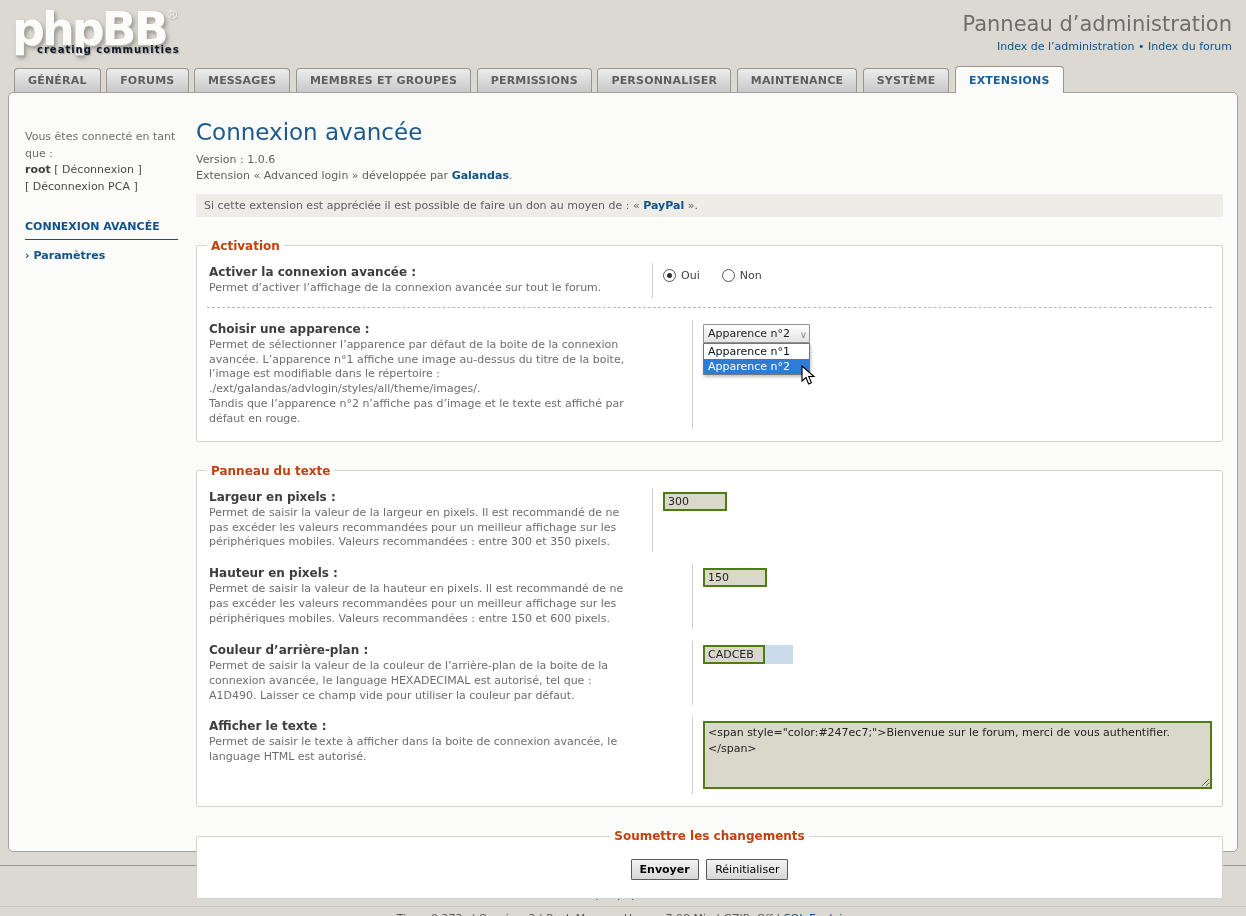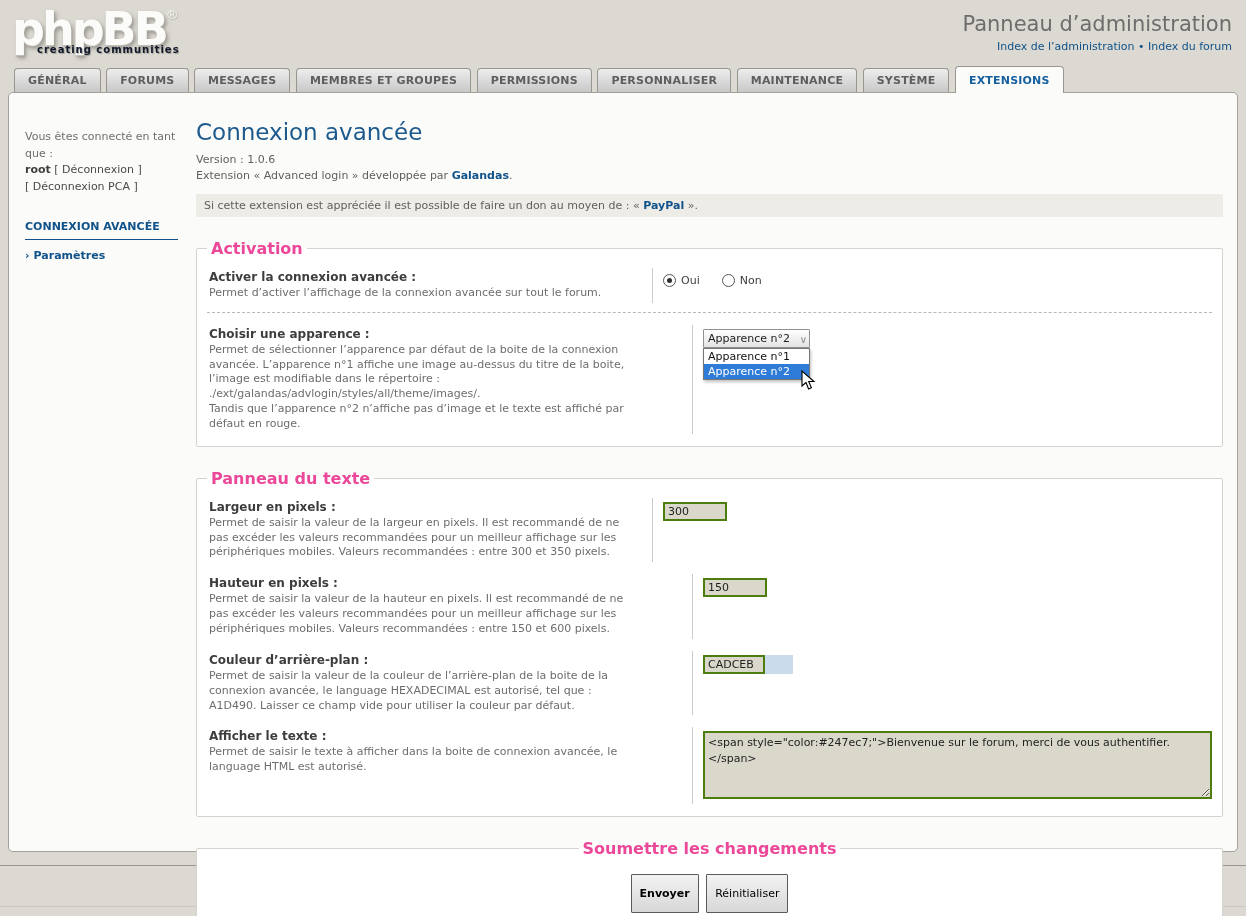--- a/index.html
+++ b/index.html
@@ -67,21 +67,21 @@
   .main { flex: 1; padding: 26px 14px 20px 10px; }
   h1.page-h1 { font-size: 23px; font-weight: normal; color: #1c5a8d; margin-bottom: 7px; }
   .meta-line { color: #5f5f5f; line-height: 1.45; }
   .meta-line a, .donate a { color: #105289; font-weight: bold; text-decoration: none; cursor: pointer; }
   .donate { margin-top: 10px; background: #edece7; padding: 5px 8px; color: #5f5f5f; }
   fieldset {
     margin-top: 22px; background: #fff;
     border: 1px solid #d4d3cd; border-radius: 2px;
     padding: 10px 10px 12px;
   }
-  legend { color: #ec4899; font-weight: bold; font-size: 16px; padding: 0 4px; }
+  legend { color: #c2410c; font-weight: bold; font-size: 12px; padding: 0 4px; }
   .row { display: flex; }
   .row.dashed { border-bottom: 1px dashed #b9b9b9; padding-bottom: 9px; margin-bottom: 8px; }
   .row + .row { margin-top: 12px; gap: 40px; }
   .dt { width: 445px; padding: 2px 10px 2px 2px; }
   .dt .label { font-weight: bold; color: #3d3d3d; font-size: 12px; }
   .dt .desc { color: #6d6d6d; margin-top: 2px; line-height: 1.35; }
   .dt .desc.pre { white-space: pre-line; }
   .dd { flex: 1; border-left: 1px solid #ccc; padding: 4px 0 2px 10px; position: relative; }
   
   .radio-group { display: flex; align-items: center; gap: 22px; padding-top: 2px; }
@@ -122,21 +122,21 @@
   .color-combo { display: flex; align-items: stretch; }
   .color-combo .txt { width: 62px; }
   .swatch { width: 28px; height: 19px; display: inline-block; }
   textarea.txt { width: 509px; height: 68px; resize: both; line-height: 1.4; }
   
   fieldset.submit-fs { padding: 16px 0 18px; text-align: center; }
   .btn {
     font-family: inherit; font-size: 11px; color: #000;
     background: linear-gradient(#f3f3f3, #d7d7d7);
     border: 1px solid #5a5a5a; border-radius: 1px;
-    padding: 12px 8px; margin: 0 2px; cursor: pointer;
+    padding: 3px 8px; margin: 0 2px; cursor: pointer;
   }
   .btn.primary { font-weight: bold; }
   
   .footer { margin-top: 13px; border-top: 1px solid #98968e; padding-top: 5px; text-align: center; color: #5c5c5c; line-height: 1.45; }
   .footer a { color: #105289; text-decoration: none; cursor: pointer; }
   .footer .stats { margin-top: 3px; padding-top: 4px; border-top: 1px solid #ccc9c1; }
 </style>
 </head>
 <body>
 

